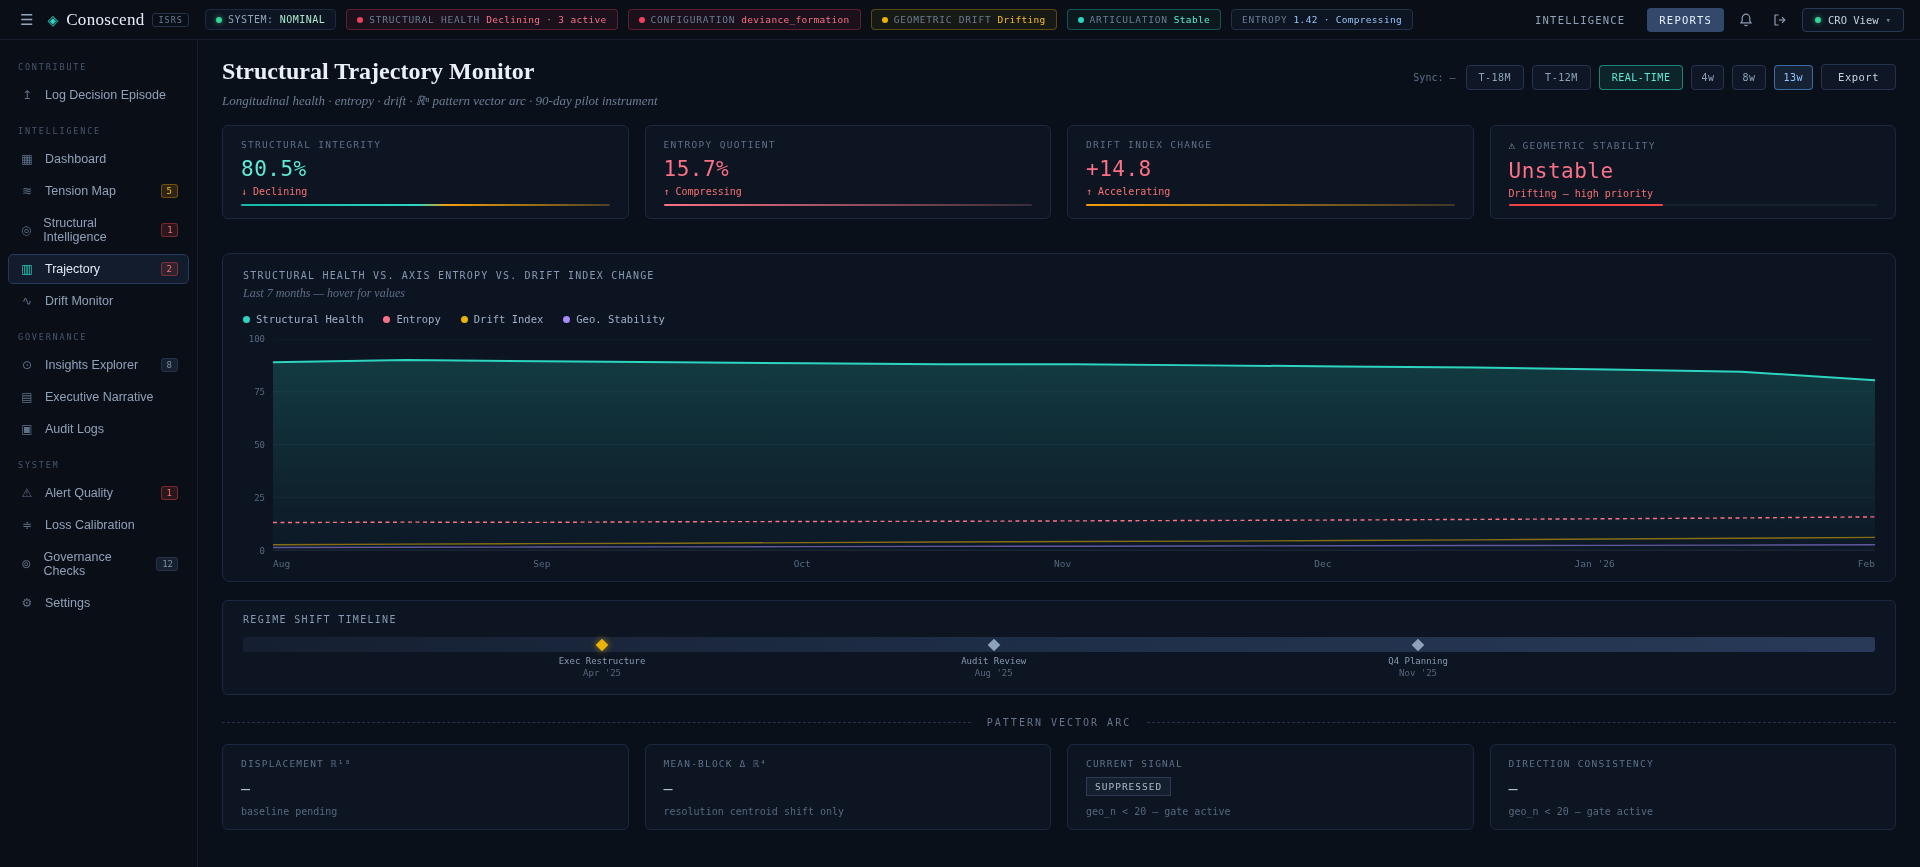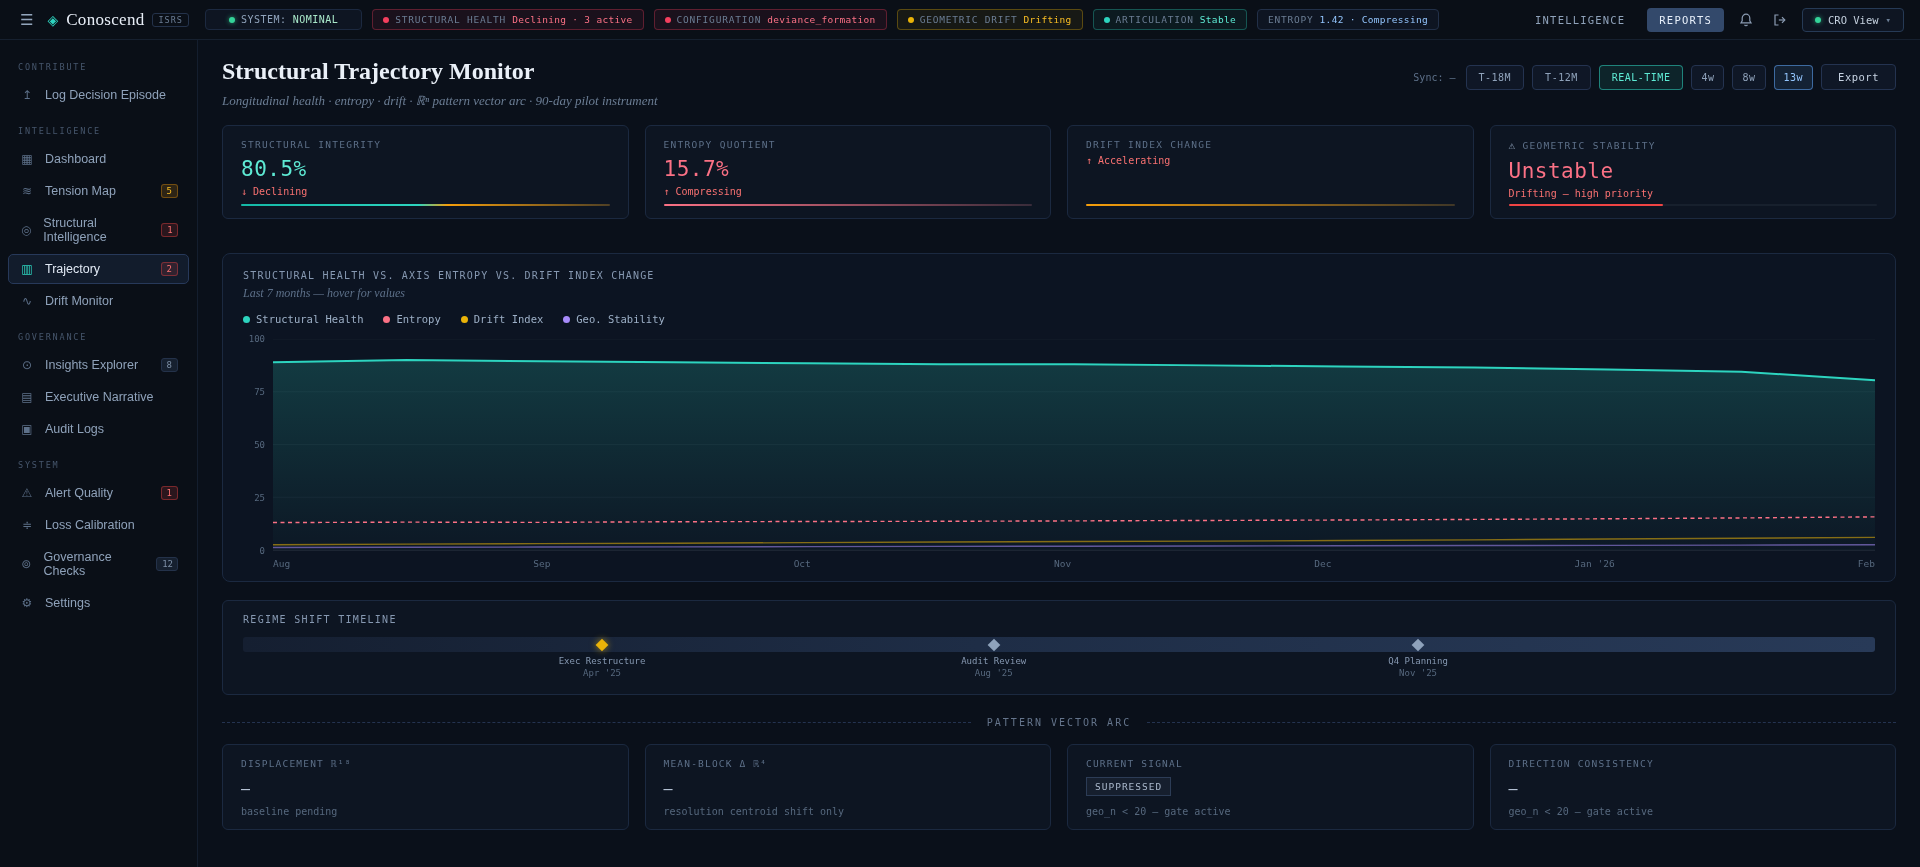--- a/index.html
+++ b/index.html
@@ -10,21 +10,21 @@
   .topbar { height:40px; display:flex; align-items:center; justify-content:space-between;
             background:#0a0f17; border-bottom:1px solid #16202f; padding:0 16px; }
   .tb-left, .tb-right { display:flex; align-items:center; gap:10px; }
   .hamburger { background:none; border:none; color:#93a5bc; font-size:15px; cursor:pointer; padding:2px 4px; }
   .brand { display:flex; align-items:center; gap:8px; margin-right:6px; }
   .brand-logo { color:#2dd4bf; font-size:14px; }
   .brand-name { font-family:"Liberation Serif","DejaVu Serif",serif; font-size:17px; color:#e8eef7; letter-spacing:.3px; }
   .brand-badge { font-family:"DejaVu Sans Mono",monospace; font-size:8.5px; color:#6b7d94; border:1px solid #24324a;
                  border-radius:3px; padding:1px 5px; letter-spacing:1px; }
   .sys-pill { display:flex; align-items:center; gap:6px; font-family:"DejaVu Sans Mono",monospace; font-size:10px;
-              color:#8fa2ba; background:#0e1522; border:1px solid #1c2940; border-radius:4px; padding:4px 23px; letter-spacing:.5px; }
+              color:#8fa2ba; background:#0e1522; border:1px solid #1c2940; border-radius:4px; padding:4px 10px; letter-spacing:.5px; }
   .sys-val { color:#a9e8c9; }
   .dot { width:6px; height:6px; border-radius:50%; display:inline-block; }
   .dot-green { background:#34d399; box-shadow:0 0 5px rgba(52,211,153,.7); }
   .dot-red { background:#f43f5e; }
   .dot-amber { background:#eab308; }
   .dot-teal { background:#2dd4bf; }
   .pill { display:inline-flex; align-items:center; gap:6px; padding:4px 10px; border-radius:4px;
           font-family:"DejaVu Sans Mono","DejaVu Sans",monospace; font-size:9.5px; letter-spacing:.3px; }
   .pill-label { color:#6b7d94; letter-spacing:.8px; }
   .pill-red { background:rgba(244,63,94,.07); border:1px solid rgba(244,63,94,.32); }
@@ -310,20 +310,21 @@
       <div class="kpi-card kpi-1">
         <div class="kpi-label">ENTROPY QUOTIENT</div>
         <div class="kpi-value v-rose">15.7%</div>
         <div class="kpi-trend">↑ Compressing</div>
         <div class="kpi-bar">
             <div class="kpi-fill"></div>
           </div>
       </div>
       <div class="kpi-card kpi-2">
         <div class="kpi-label">DRIFT INDEX CHANGE</div>
+        <div class="kpi-value v-rose">+14.8</div>
         <div class="kpi-trend">↑ Accelerating</div>
         <div class="kpi-bar">
             <div class="kpi-fill"></div>
           </div>
       </div>
       <div class="kpi-card kpi-3">
         <div class="kpi-label">
           <span class="warn-glyph">⚠</span>
           <span>GEOMETRIC STABILITY</span>
         </div>

